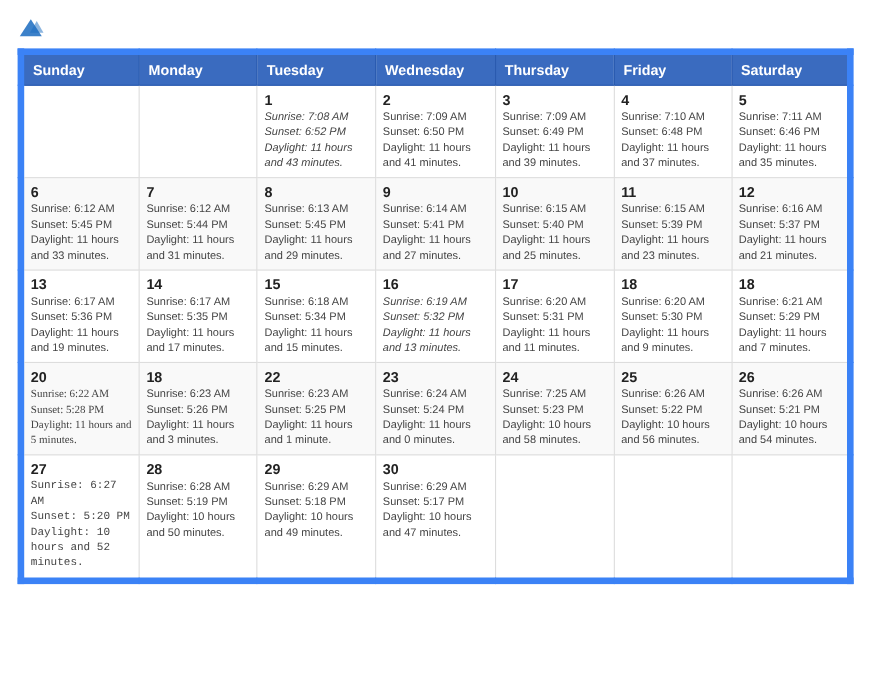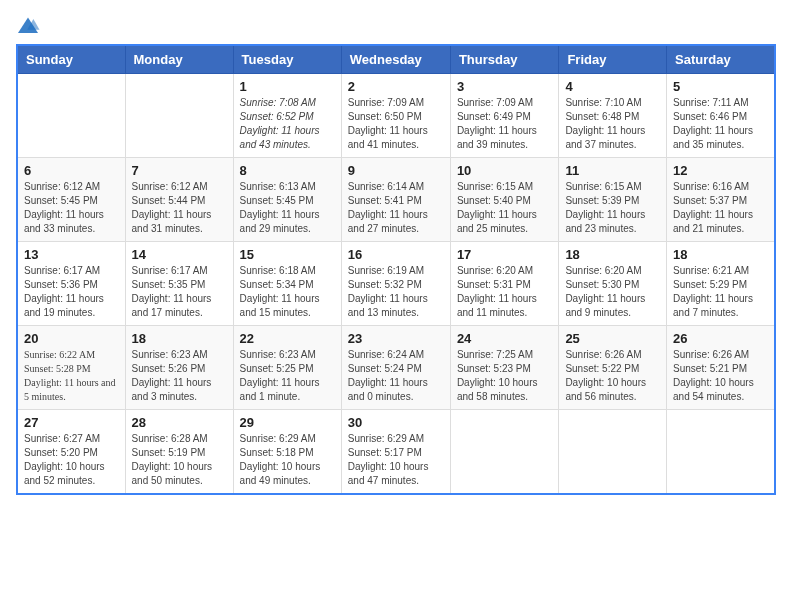--- a/index.html
+++ b/index.html
@@ -43,21 +43,21 @@
       font-weight: bold;
       color: #333;
     }
     .location {
       font-size: 14px;
       color: #555;
     }
     .calendar {
       width: 100%;
       border-collapse: collapse;
-      border: 2px solid #3b82f6;
+      border: 6px solid #3b82f6;
     }
     .calendar th {
       background-color: #3a6bbf;
       color: #fff;
       font-size: 13px;
       font-weight: bold;
       padding: 6px 8px;
       text-align: left;
       border: 1px solid #2a5aaf;
     }
@@ -216,21 +216,21 @@
 Daylight: 11 hours and 17 minutes.</div>
         </td>
         <td>
           <div class="day-number">15</div>
           <div class="day-info" style="white-space: pre-line;">Sunrise: 6:18 AM
 Sunset: 5:34 PM
 Daylight: 11 hours and 15 minutes.</div>
         </td>
         <td>
           <div class="day-number">16</div>
-          <div class="day-info" style="white-space: pre-line;">Sunrise: 6:19 AM
+          <div class="day-info" style="white-space: pre-line; font-style: italic;">Sunrise: 6:19 AM
 Sunset: 5:32 PM
 Daylight: 11 hours and 13 minutes.</div>
         </td>
         <td>
           <div class="day-number">17</div>
           <div class="day-info" style="white-space: pre-line;">Sunrise: 6:20 AM
 Sunset: 5:31 PM
 Daylight: 11 hours and 11 minutes.</div>
         </td>
         <td>
@@ -286,21 +286,21 @@
         <td>
           <div class="day-number">26</div>
           <div class="day-info" style="white-space: pre-line;">Sunrise: 6:26 AM
 Sunset: 5:21 PM
 Daylight: 10 hours and 54 minutes.</div>
         </td>
       </tr>
       <tr class="week-row">
         <td>
           <div class="day-number">27</div>
-          <div class="day-info" style="white-space: pre-line;">Sunrise: 6:27 AM
+          <div class="day-info" style="white-space: pre-line; font-family: Liberation Mono, monospace;">Sunrise: 6:27 AM
 Sunset: 5:20 PM
 Daylight: 10 hours and 52 minutes.</div>
         </td>
         <td>
           <div class="day-number">28</div>
           <div class="day-info" style="white-space: pre-line;">Sunrise: 6:28 AM
 Sunset: 5:19 PM
 Daylight: 10 hours and 50 minutes.</div>
         </td>
         <td>

